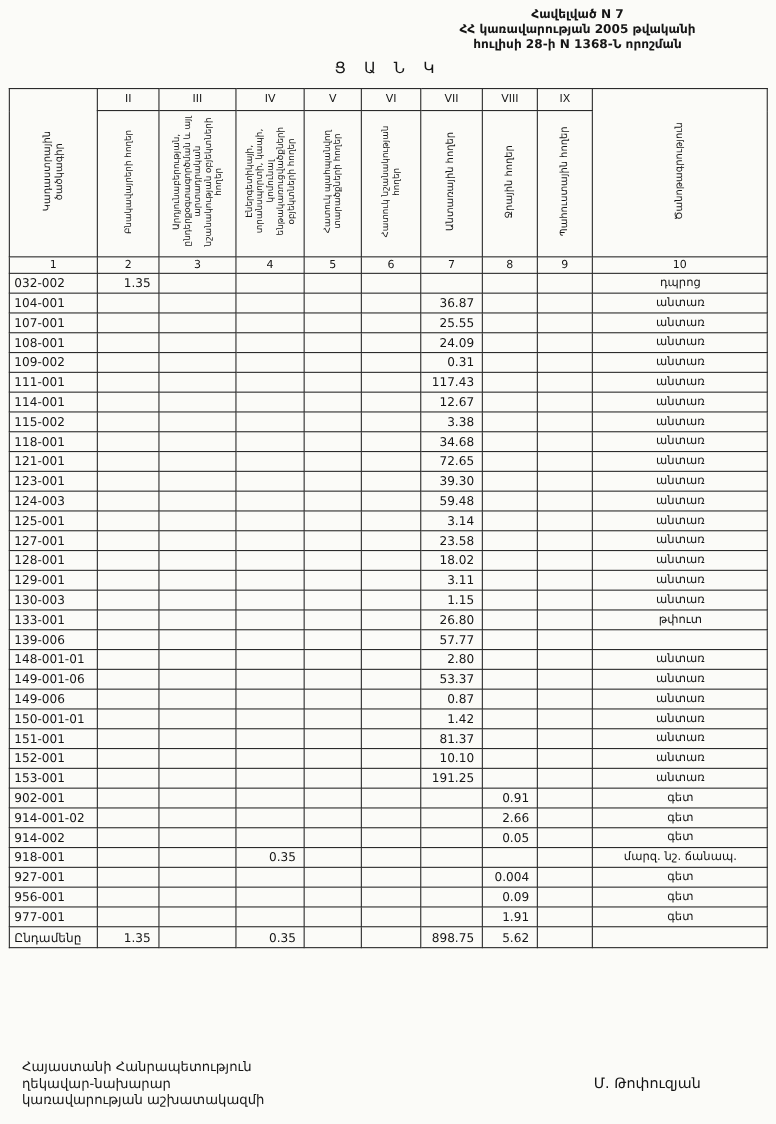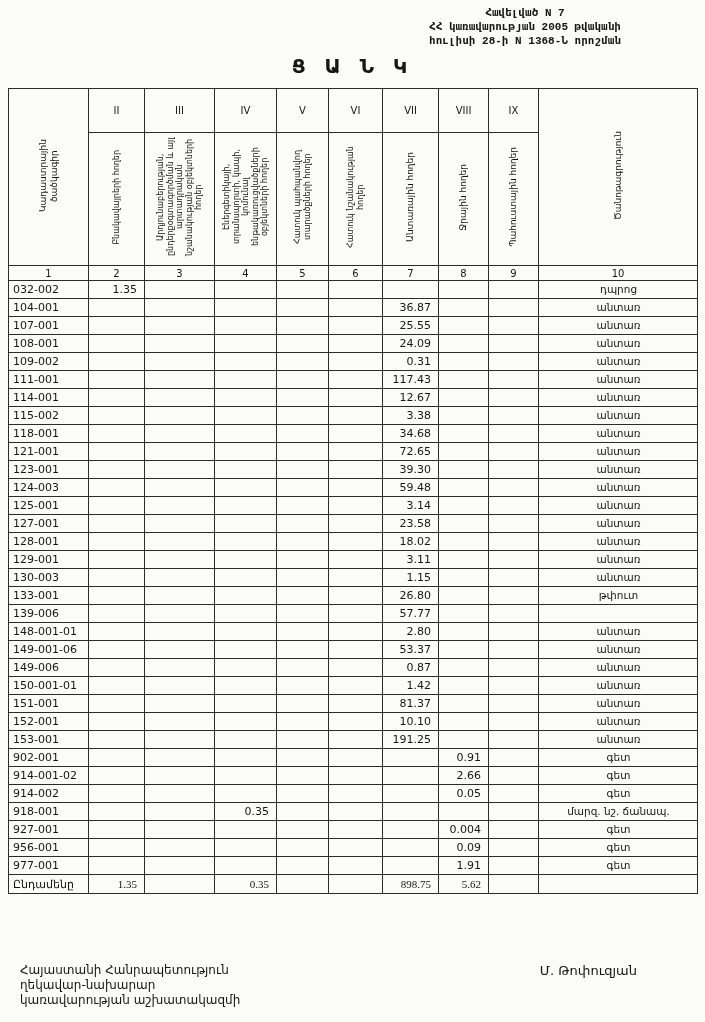--- a/index.html
+++ b/index.html
@@ -9,66 +9,66 @@
     background:#fbfbf8;
     font-family:"DejaVu Sans", sans-serif;
     color:#161616;
     overflow:hidden;
   }
   .page { width:705px; height:1022px; padding:6px 8px 0 8px; position:relative; }
 
   
   .appendix {
     width:300px; margin-left:auto; margin-right:22px;
-    text-align:center; font-size:11px; font-weight:bold; line-height:14px;font-family:Liberation Mono, monospace;
+    text-align:center; font-size:11px; font-weight:bold; line-height:14px;
   }
 
   .doc-title {
-    text-align:center; font-size:20px; font-weight:bold;
+    text-align:center; font-size:14px; font-weight:normal;
     letter-spacing:6px; margin-top:6px;
   }
 
   .doc-subtitle {
     margin:6px auto 0 auto; width:672px;
     text-align:center; font-size:11.5px; font-weight:bold; line-height:15px;
   }
 
   
   table.land-table {
     border-collapse:collapse; table-layout:fixed;
     width:689px; margin-top:10px;
   }
   .land-table th, .land-table td {
     border:1px solid #2b2b2b; overflow:hidden;
   }
-  .numeral-row th { height:16px; font-size:10px; font-weight:normal; text-align:center; padding:16px; }
+  .numeral-row th { height:16px; font-size:10px; font-weight:normal; text-align:center; padding:4px; }
   .rot-cell { vertical-align:middle; text-align:center; padding:2px 1px; height:130px; }
   .rot {
     display:inline-block;
     writing-mode:vertical-rl; transform:rotate(180deg);
     max-height:126px;
     font-size:8px; font-weight:normal; line-height:9.5px;
     text-align:center;
   }
   .rot.big { font-size:9px; line-height:11px; }
   .colnum-row td { height:15px; font-size:10px; text-align:center; padding:0; }
 
   .land-table tbody td {
     height:18px; font-size:11px; line-height:17px;
     white-space:nowrap; padding:0 4px;
   }
   .land-table tbody td.code { text-align:left; padding-left:4px; }
   .land-table tbody td.num  { text-align:right; padding-right:7px; }
   .land-table tbody td.note { text-align:center; padding-left:5px; font-size:10.5px; }
-  .land-table tbody tr.total-row td { height:19px;font-family:Liberation Serif, serif; }
+  .land-table tbody tr.total-row td { height:19px; }
 
   
   .footer {
     position:absolute; left:8px; right:8px; bottom:14px;
-    display:flex; justify-content:space-between; align-items:flex-start;
+    display:flex; justify-content:space-between; align-items:center;
   }
   .footer-left { font-size:12px; line-height:15px; padding-left:12px; }
   .signature { font-size:13px; padding-right:60px; }
 </style>
 </head>
 <body>
 
 <div class="page">
 
   <div class="appendix">

